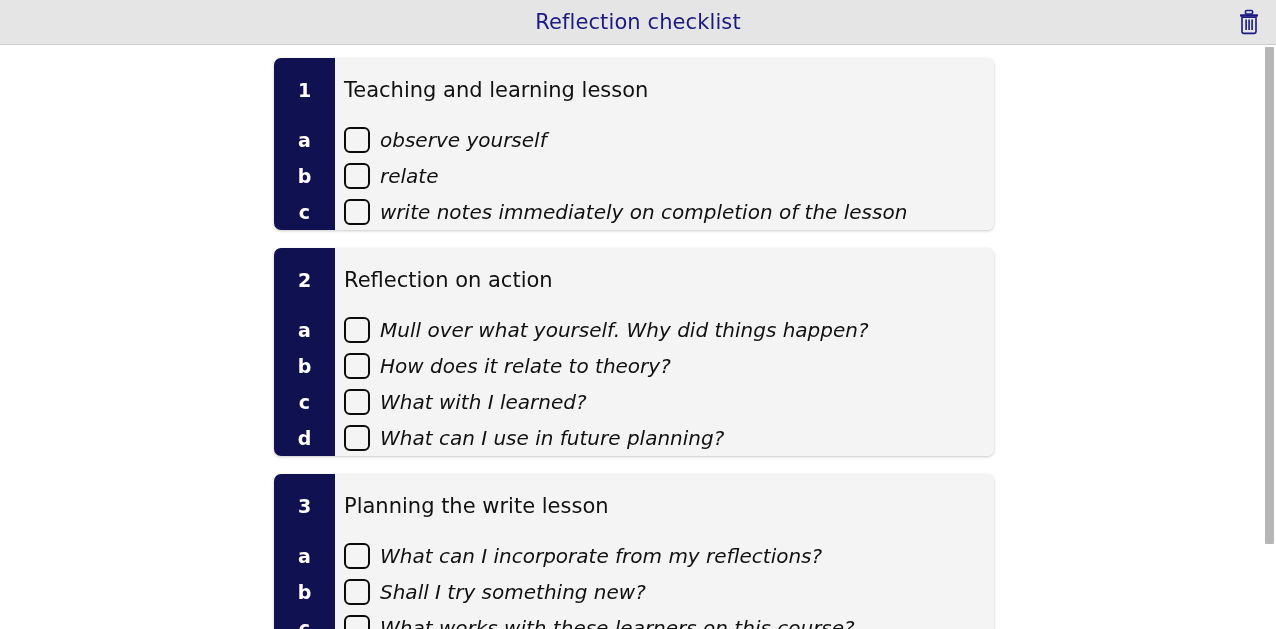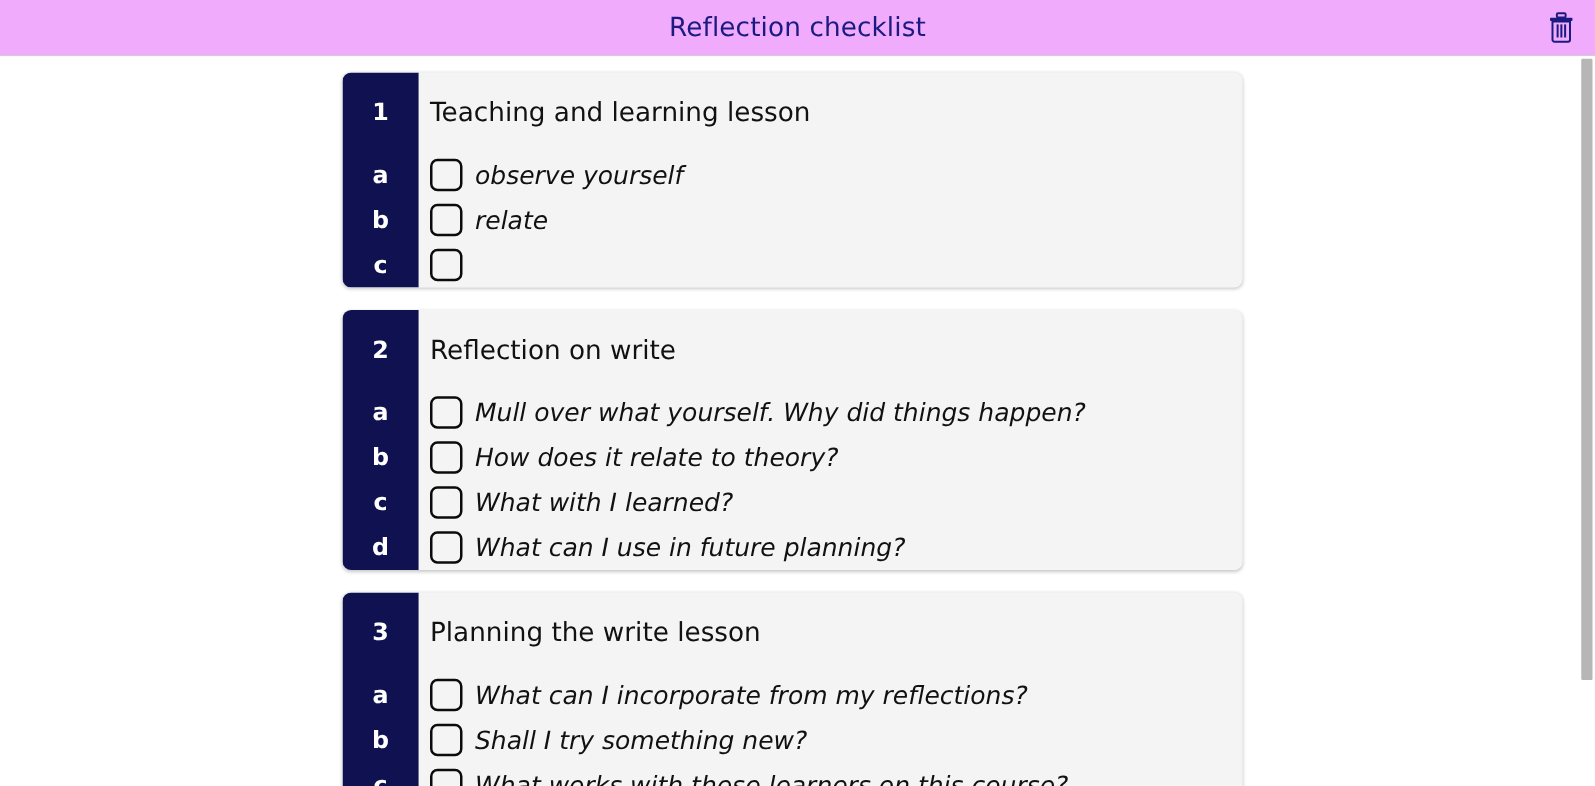--- a/index.html
+++ b/index.html
@@ -12,21 +12,21 @@
     overflow: hidden;
     background: #ffffff;
     font-family: "DejaVu Sans", "Liberation Sans", sans-serif;
   }
 
   
   .app-header {
     position: relative;
     height: 45px;
     width: 1276px;
-    background: #f0abfc;
+    background: #e5e5e5;
     border-bottom: 1px solid #cfcfd4;
     display: flex;
     align-items: center;
     justify-content: center;
   }
   .app-title {
     font-size: 21px;
     font-weight: 400;
     color: #1a1a80;
     letter-spacing: 0.1px;
@@ -191,34 +191,35 @@
         <div class="check-row">
           <div class="checkbox"></div>
           <div class="check-label">observe yourself</div>
         </div>
         <div class="check-row">
           <div class="checkbox"></div>
           <div class="check-label">relate</div>
         </div>
         <div class="check-row">
           <div class="checkbox"></div>
+          <div class="check-label">write notes immediately on completion of the lesson</div>
         </div>
       </div>
     </div>
 
     <div class="card">
       <div class="rail">
         <div class="rail-cell heading">2</div>
         <div class="rail-cell item">a</div>
         <div class="rail-cell item">b</div>
         <div class="rail-cell item">c</div>
         <div class="rail-cell item">d</div>
       </div>
       <div class="body">
-        <div class="card-heading">Reflection on write</div>
+        <div class="card-heading">Reflection on action</div>
 
         <div class="check-row">
           <div class="checkbox"></div>
           <div class="check-label">Mull over what yourself. Why did things happen?</div>
         </div>
         <div class="check-row">
           <div class="checkbox"></div>
           <div class="check-label">How does it relate to theory?</div>
         </div>
         <div class="check-row">

